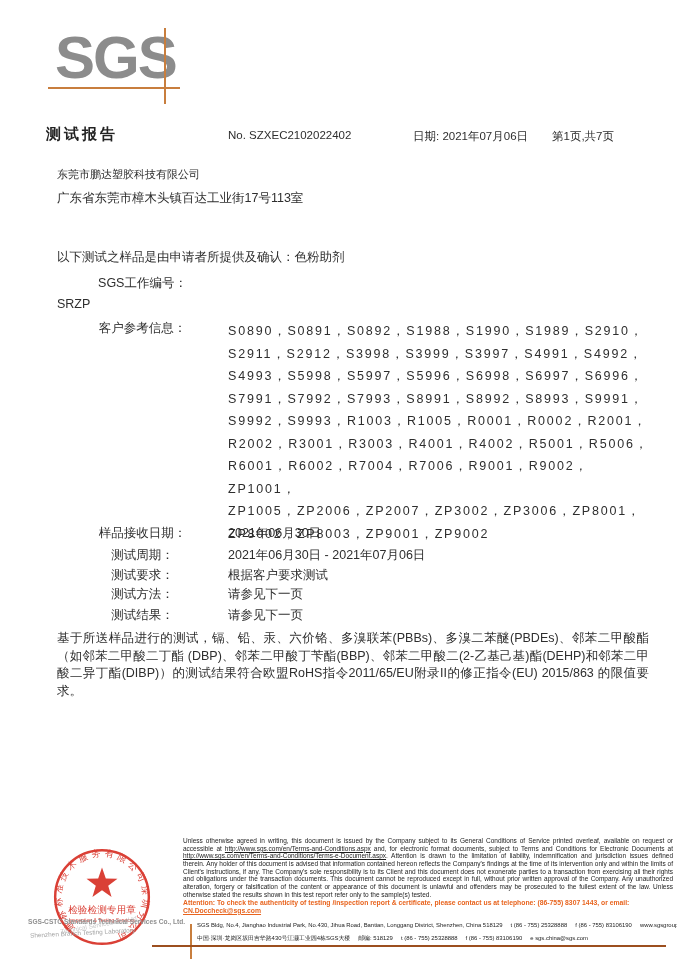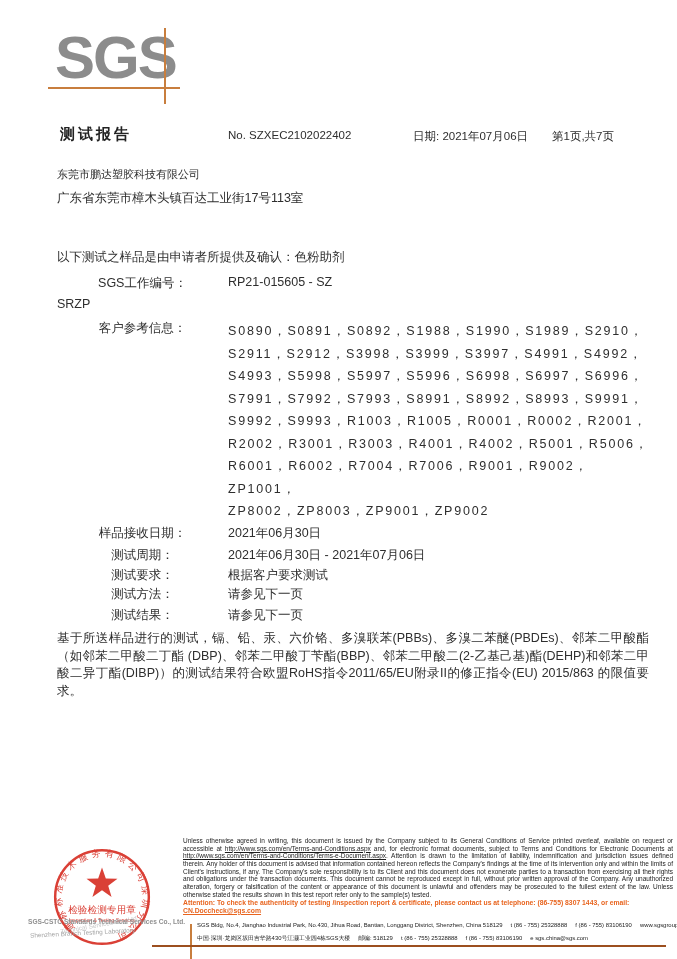--- a/index.html
+++ b/index.html
@@ -5,21 +5,21 @@
   html,body{margin:0;padding:0;background:#e8e8e8;}
   .page{
     position:relative;width:677px;height:959px;background:#ffffff;margin:0 auto;
     font-family:"Liberation Sans",sans-serif;color:#2e2e2e;overflow:hidden;padding-left:45px;
   }
   
   .logo{position:absolute;left:55px;top:30px;font-size:60px;font-weight:bold;
         color:#8c8c8c;letter-spacing:-2px;line-height:56px;}
   .logo-hline{position:absolute;left:48px;top:87px;width:132px;height:2px;background:#c87e3e;}
   .logo-vline{position:absolute;left:164px;top:28px;width:2px;height:76px;background:#c87e3e;}
-  .doc-title{position:absolute;left:60px;top:125px;font-size:15px;font-weight:bold;letter-spacing:3px;color:#222;}
+  .doc-title{position:absolute;left:46px;top:125px;font-size:15px;font-weight:bold;letter-spacing:3px;color:#222;}
   .report-no{position:absolute;left:228px;top:129px;font-size:11.5px;text-align:right;}
   .hdr-date{position:absolute;left:413px;top:129px;font-size:11.5px;}
   .hdr-pages{position:absolute;left:552px;top:129px;font-size:11.5px;}
   
   .company{position:absolute;left:57px;top:167px;font-size:11px;}
   .addr{position:absolute;left:57px;top:190px;font-size:12.5px;}
   .statement{position:absolute;left:57px;top:249px;font-size:12.5px;}
   
   .row{position:absolute;left:57px;width:592px;display:flex;font-size:12.5px;}
   .lbl{width:171px;flex:none;text-align:center;}
@@ -60,37 +60,37 @@
   <div class="hdr-date">日期: 2021年07月06日</div>
   <div class="hdr-pages">第1页,共7页</div>
 
   <div class="company">东莞市鹏达塑胶科技有限公司</div>
   <div class="addr">广东省东莞市樟木头镇百达工业街17号113室</div>
 
   <div class="statement">以下测试之样品是由申请者所提供及确认：色粉助剂</div>
 
   <div class="row" style="top:275px">
     <span class="lbl">SGS工作编号：</span>
-    <span class="val">RP21-015605 - SZ</span>
   </div>
 
   <div class="row" style="top:297px">
     <span class="val">SRZP</span>
   </div>
 
   <div class="row" style="top:320px">
     <span class="lbl">客户参考信息：</span>
     <div class="val lines">
       <div>S0890，S0891，S0892，S1988，S1990，S1989，S2910，</div>
       <div>S2911，S2912，S3998，S3999，S3997，S4991，S4992，</div>
       <div>S4993，S5998，S5997，S5996，S6998，S6997，S6996，</div>
       <div>S7991，S7992，S7993，S8991，S8992，S8993，S9991，</div>
       <div>S9992，S9993，R1003，R1005，R0001，R0002，R2001，</div>
       <div>R2002，R3001，R3003，R4001，R4002，R5001，R5006，</div>
       <div>R6001，R6002，R7004，R7006，R9001，R9002，ZP1001，</div>
+      <div>ZP1005，ZP2006，ZP2007，ZP3002，ZP3006，ZP8001，</div>
       <div>ZP8002，ZP8003，ZP9001，ZP9002</div>
     </div>
   </div>
 
   <div class="row" style="top:525px">
     <span class="lbl">样品接收日期：</span>
     <span class="val">2021年06月30日</span>
   </div>
 
   <div class="row" style="top:547px">

